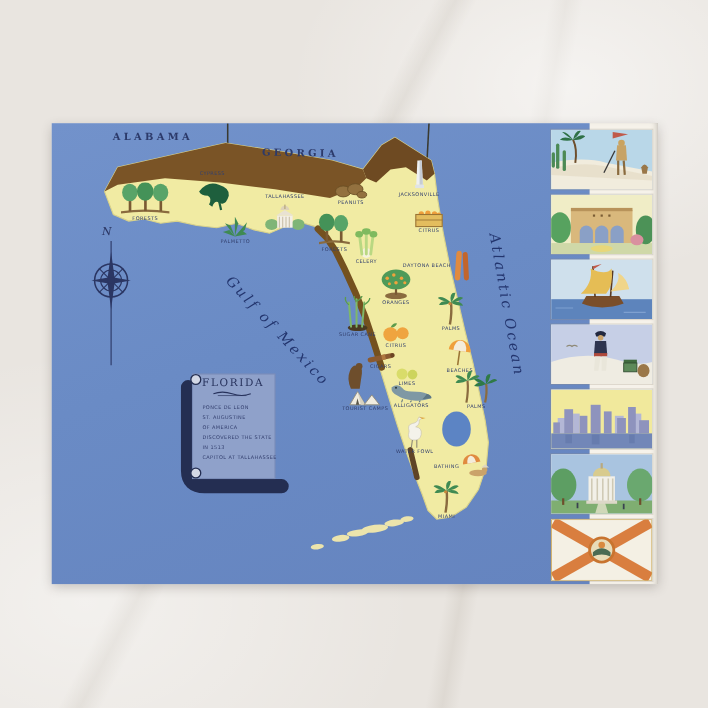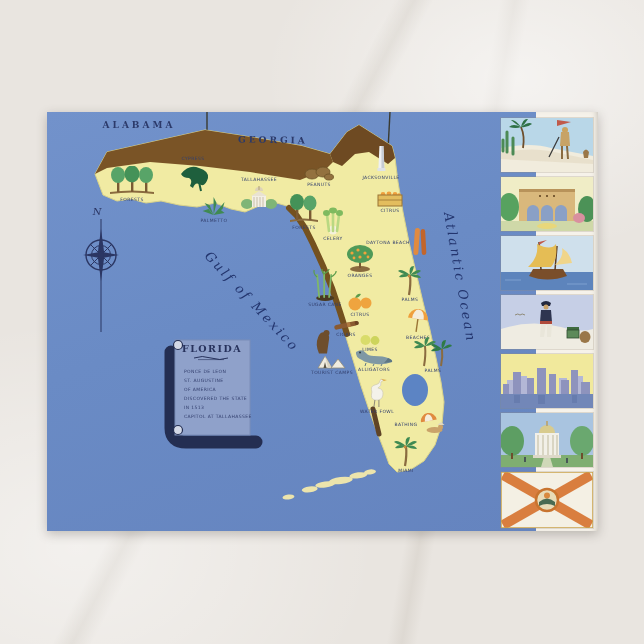--- a/index.html
+++ b/index.html
@@ -21,21 +21,21 @@
   .lbl-alabama{left:42px;top:8px;width:100px;}
   .lbl-georgia{left:176px;top:23px;width:100px;transform:rotate(1deg);}
   .sea-name{font-family:"DejaVu Serif",serif;font-style:italic;font-size:13px;letter-spacing:2.5px;color:#23356e;text-align:center;white-space:nowrap;}
   .lbl-gulf{left:119px;top:182px;width:172px;transform:rotate(47deg);}
   .lbl-atlantic{left:337px;top:158px;width:152px;transform:rotate(80deg);}
   .compass{position:absolute;left:24px;top:95px;}
   .compass-n{position:absolute;left:40px;top:94px;width:20px;text-align:center;
     font-family:"DejaVu Serif",serif;font-style:italic;font-size:10px;color:#2b3663;}
   .scroll{position:absolute;left:112px;top:220px;width:104px;height:118px;}
   .scroll-title{position:absolute;left:17px;top:11px;width:72px;text-align:center;
-    font-family:"DejaVu Serif",serif;font-weight:bold;font-size:9.5px;letter-spacing:1.5px;color:#27325c;}
+    font-family:"DejaVu Serif",serif;font-weight:normal;font-size:9.5px;letter-spacing:1.5px;color:#27325c;}
   .scroll-flourish{position:absolute;left:34px;top:23px;}
   .scroll-lines{position:absolute;left:25px;top:35px;width:62px;}
   .scroll-line{font-size:4.5px;line-height:9px;letter-spacing:.4px;color:#333f6e;white-space:nowrap;}
   #map-items{position:absolute;left:0;top:0;width:447px;height:419px;}
   .map-item{position:absolute;transform:translate(-50%,-50%);display:flex;flex-direction:column;align-items:center;gap:1px;}
   .map-item.row{flex-direction:row;gap:2px;}
   .mi-label{font-size:4.5px;letter-spacing:.4px;color:#33406e;white-space:nowrap;}
   .mi-icon{line-height:0;}
   .vignette{position:absolute;left:454px;width:92px;height:54px;overflow:hidden;background:#dfe8ef;
     box-shadow:0 0 0 1px rgba(150,140,120,.25);}

